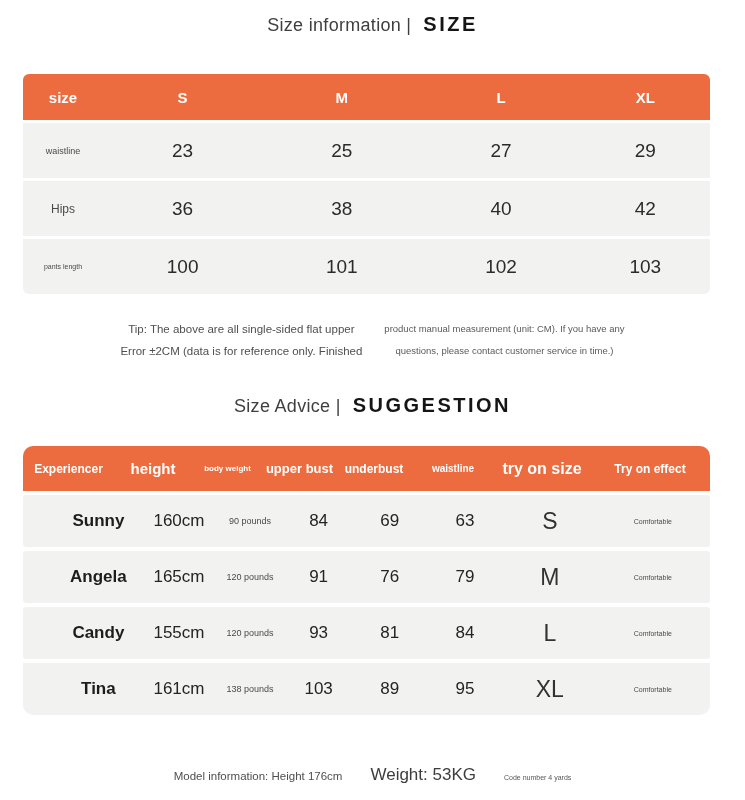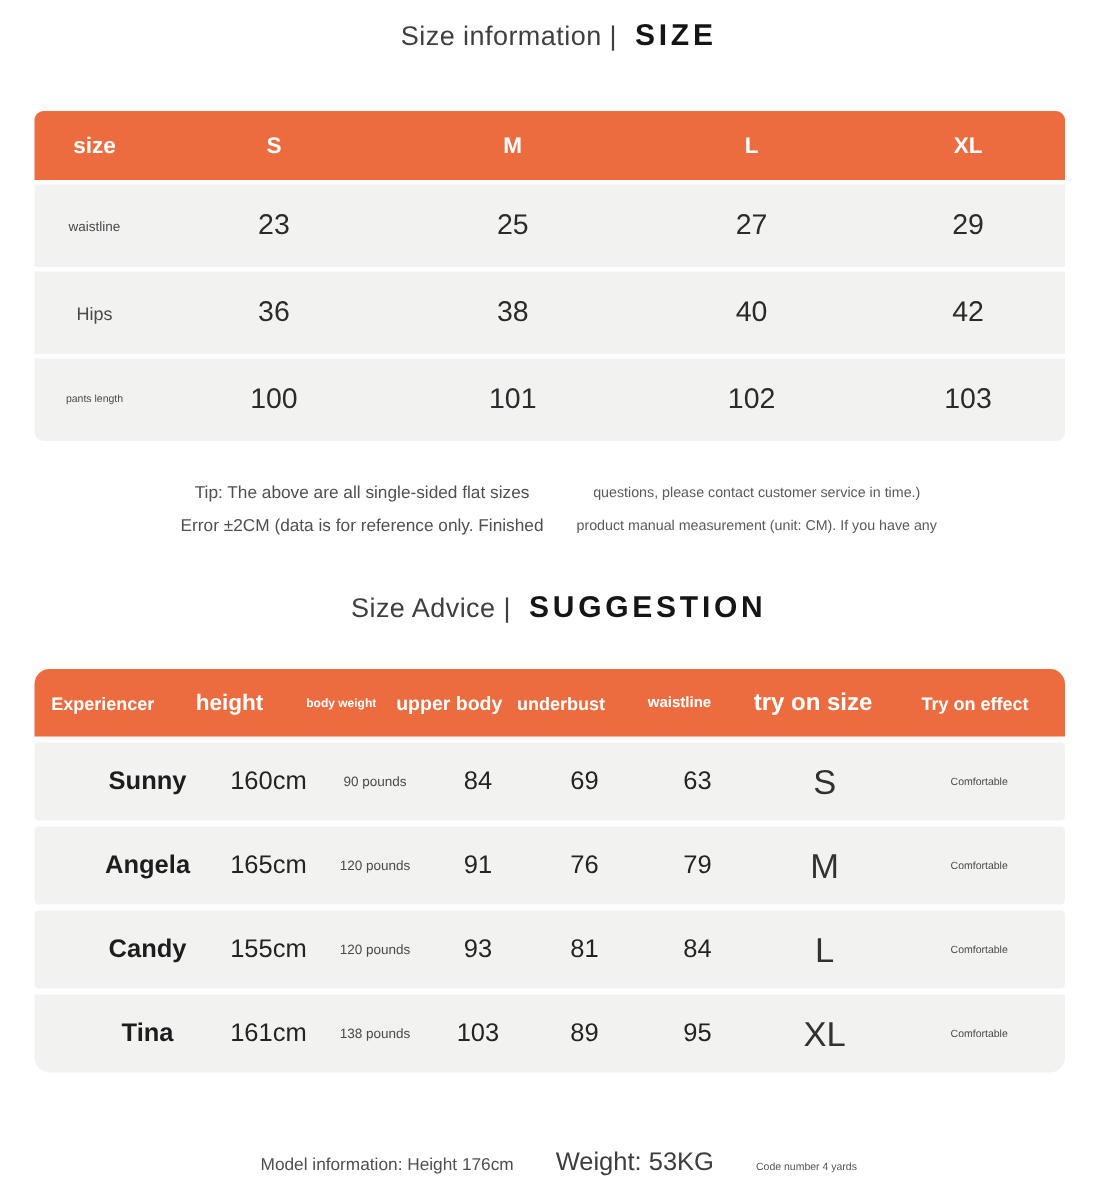--- a/index.html
+++ b/index.html
@@ -110,40 +110,40 @@
       <div class="cell c-label">pants length</div>
       <div class="cell c-s">100</div>
       <div class="cell c-m">101</div>
       <div class="cell c-l">102</div>
       <div class="cell c-xl">103</div>
     </div>
   </div>
 
   <div class="tip">
     <div class="tip-col left">
-      <div>Tip: The above are all single-sided flat sizes</div>
+      <div>Tip: The above are all single-sided flat upper</div>
       <div>Error ±2CM (data is for reference only. Finished</div>
     </div>
     <div class="tip-col right">
+      <div>product manual measurement (unit: CM). If you have any</div>
       <div>questions, please contact customer service in time.)</div>
-      <div>product manual measurement (unit: CM). If you have any</div>
     </div>
   </div>
 
   <div class="sec-title" id="title2">
     <span class="t-left">Size Advice |</span>
     <span class="t-right">SUGGESTION</span>
   </div>
 
   <div class="tbl" id="table2">
     <div class="tbl-head">
       <div class="cell c1">Experiencer</div>
       <div class="cell c2">height</div>
       <div class="cell c3">body weight</div>
-      <div class="cell c4">upper body</div>
+      <div class="cell c4">upper bust</div>
       <div class="cell c5">underbust</div>
       <div class="cell c6">waistline</div>
       <div class="cell c7">try on size</div>
       <div class="cell c8">Try on effect</div>
     </div>
 
     <div class="tbl-row">
       <div class="cell c1">Sunny</div>
       <div class="cell c2">160cm</div>
       <div class="cell c3">90 pounds</div>

